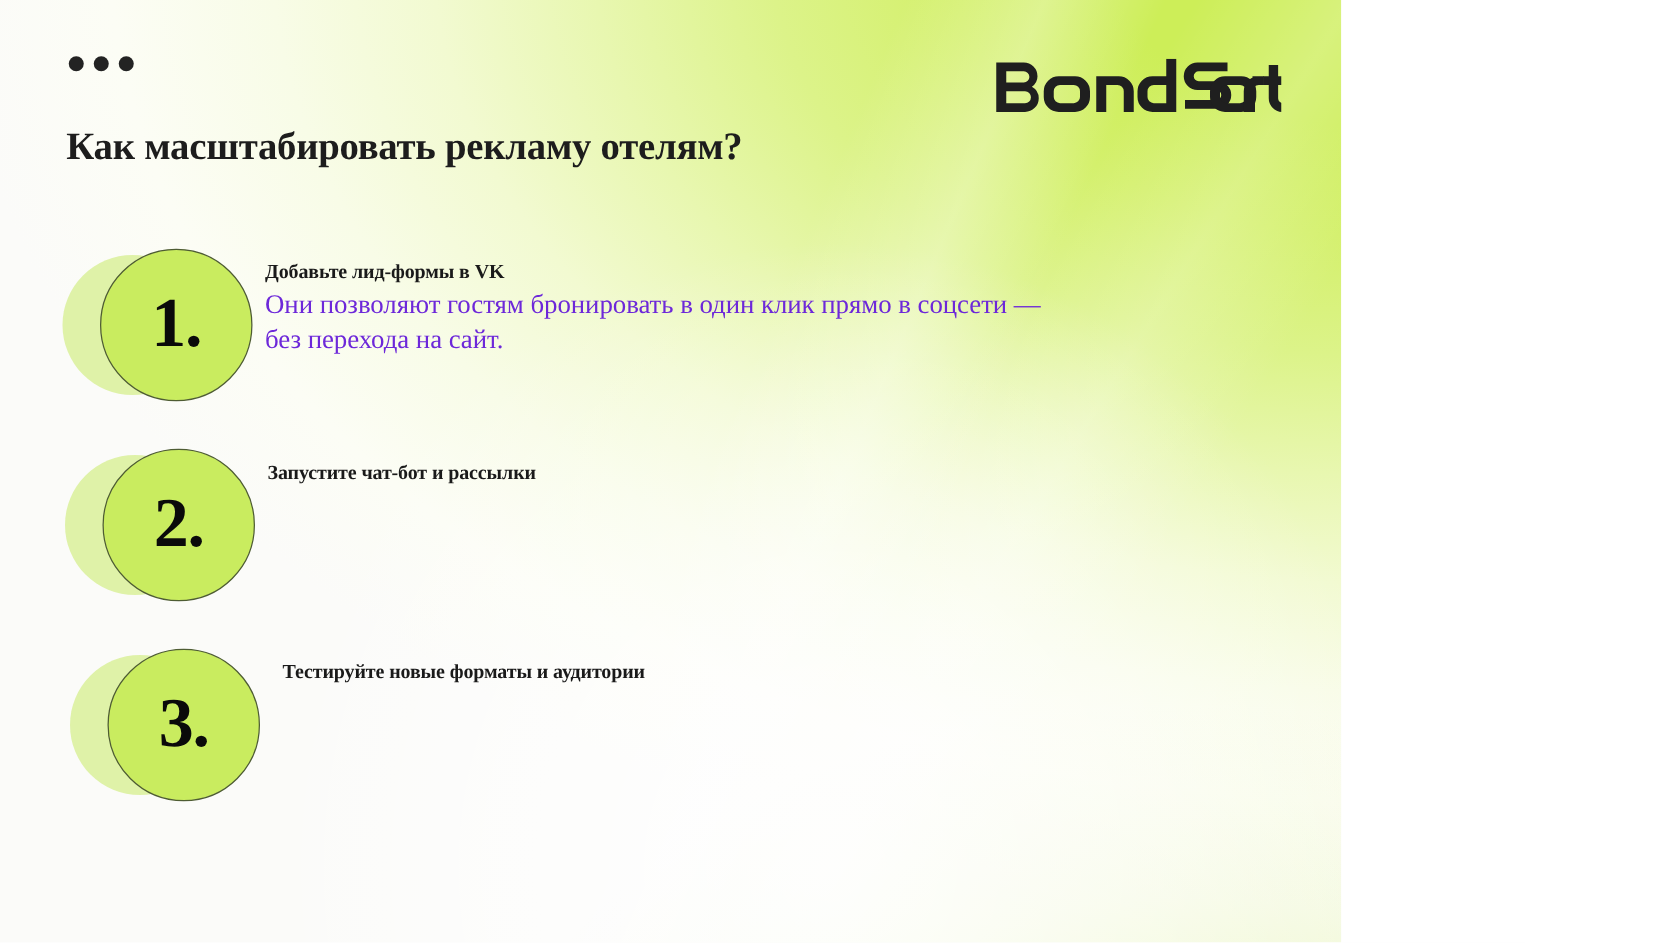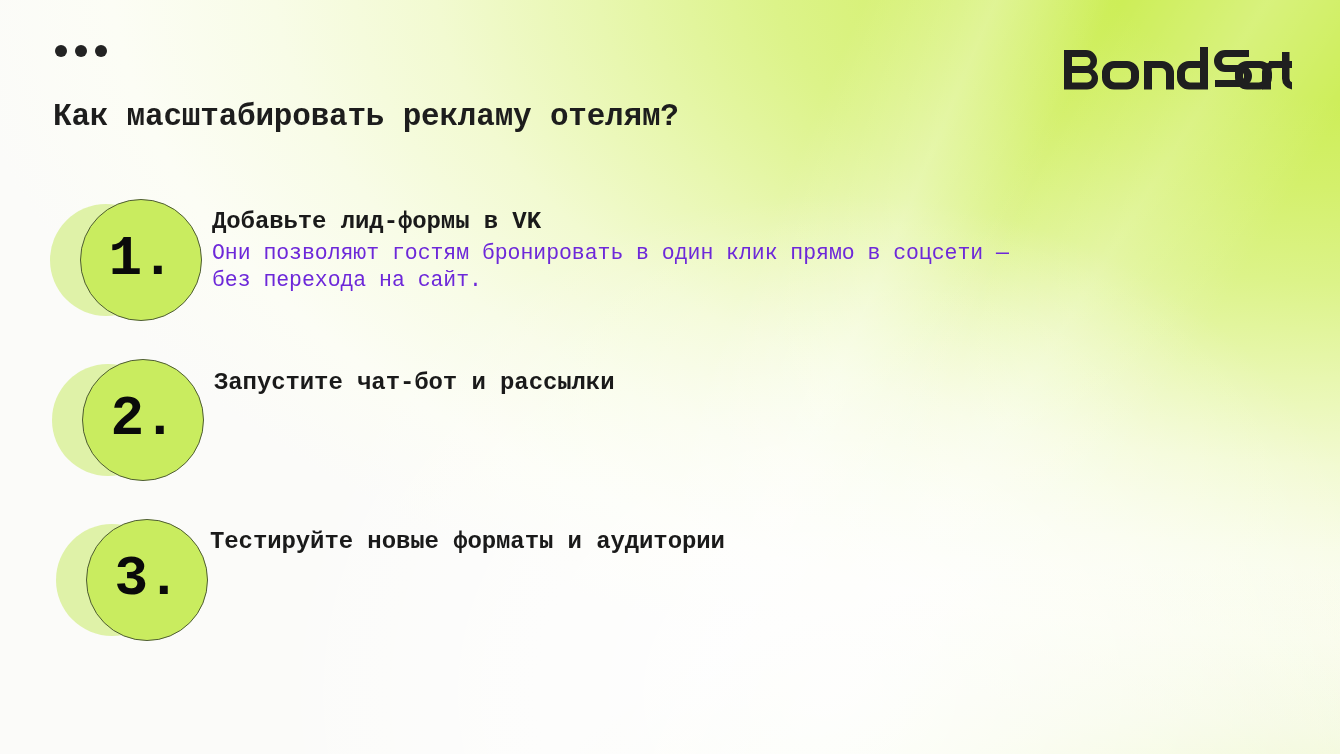--- a/index.html
+++ b/index.html
@@ -4,25 +4,25 @@
 <title>BondSoft slide</title>
 <style>
   html, body {
     margin: 0;
     padding: 0;
     background: #ffffff;
   }
 
   .slide {
     position: relative;
-    width: 1340px;
+    width: 1073px;
     height: 754px;
     overflow: hidden;
     background: #fcfcfb;
-    font-family: Liberation Mono, monospace;
+    font-family: Liberation Serif, serif;
     -webkit-font-smoothing: antialiased;
   }
 
   
   .bg-base {
     position: absolute;
     inset: 0;
     background: #fbfbf9;
   }
   .bg-green-corner {
@@ -168,42 +168,42 @@
     line-height: 1;
     transform: translateY(-1px);
   }
 
   .step-text {
     padding-top: 14px;
     margin-left: 16px;
     max-width: 1000px;
   }
   .step-head {
-    font-size: 24px;
+    font-size: 16px;
     font-weight: 700;
     color: #1a1a1a;
     letter-spacing: -0.1px;
     line-height: 1.2;
     margin-bottom: 3px;
   }
   .step-body {
     font-size: 21.5px;
     font-weight: 400;
     color: #6d28d9;
     line-height: 1.28;
     letter-spacing: -0.05px;
     white-space: pre-line;
   }
 
   
   .step-1 .step-text { padding-top: 12px; }
   .step-2 .badge { margin-left: 52px; }
   .step-2 .step-text { padding-top: 13px; }
   .step-3 .badge { margin-left: 56px; }
-  .step-3 .step-text { padding-top: 12px; margin-left: 8px; }
+  .step-3 .step-text { padding-top: 12px; margin-left: 24px; }
 </style>
 </head>
 <body>
 
 <div class="slide">
 
   <div class="bg-base"></div>
   <div class="bg-green-corner"></div>
   <div class="bg-sheen-a"></div>
   <div class="bg-sheen-b"></div>

